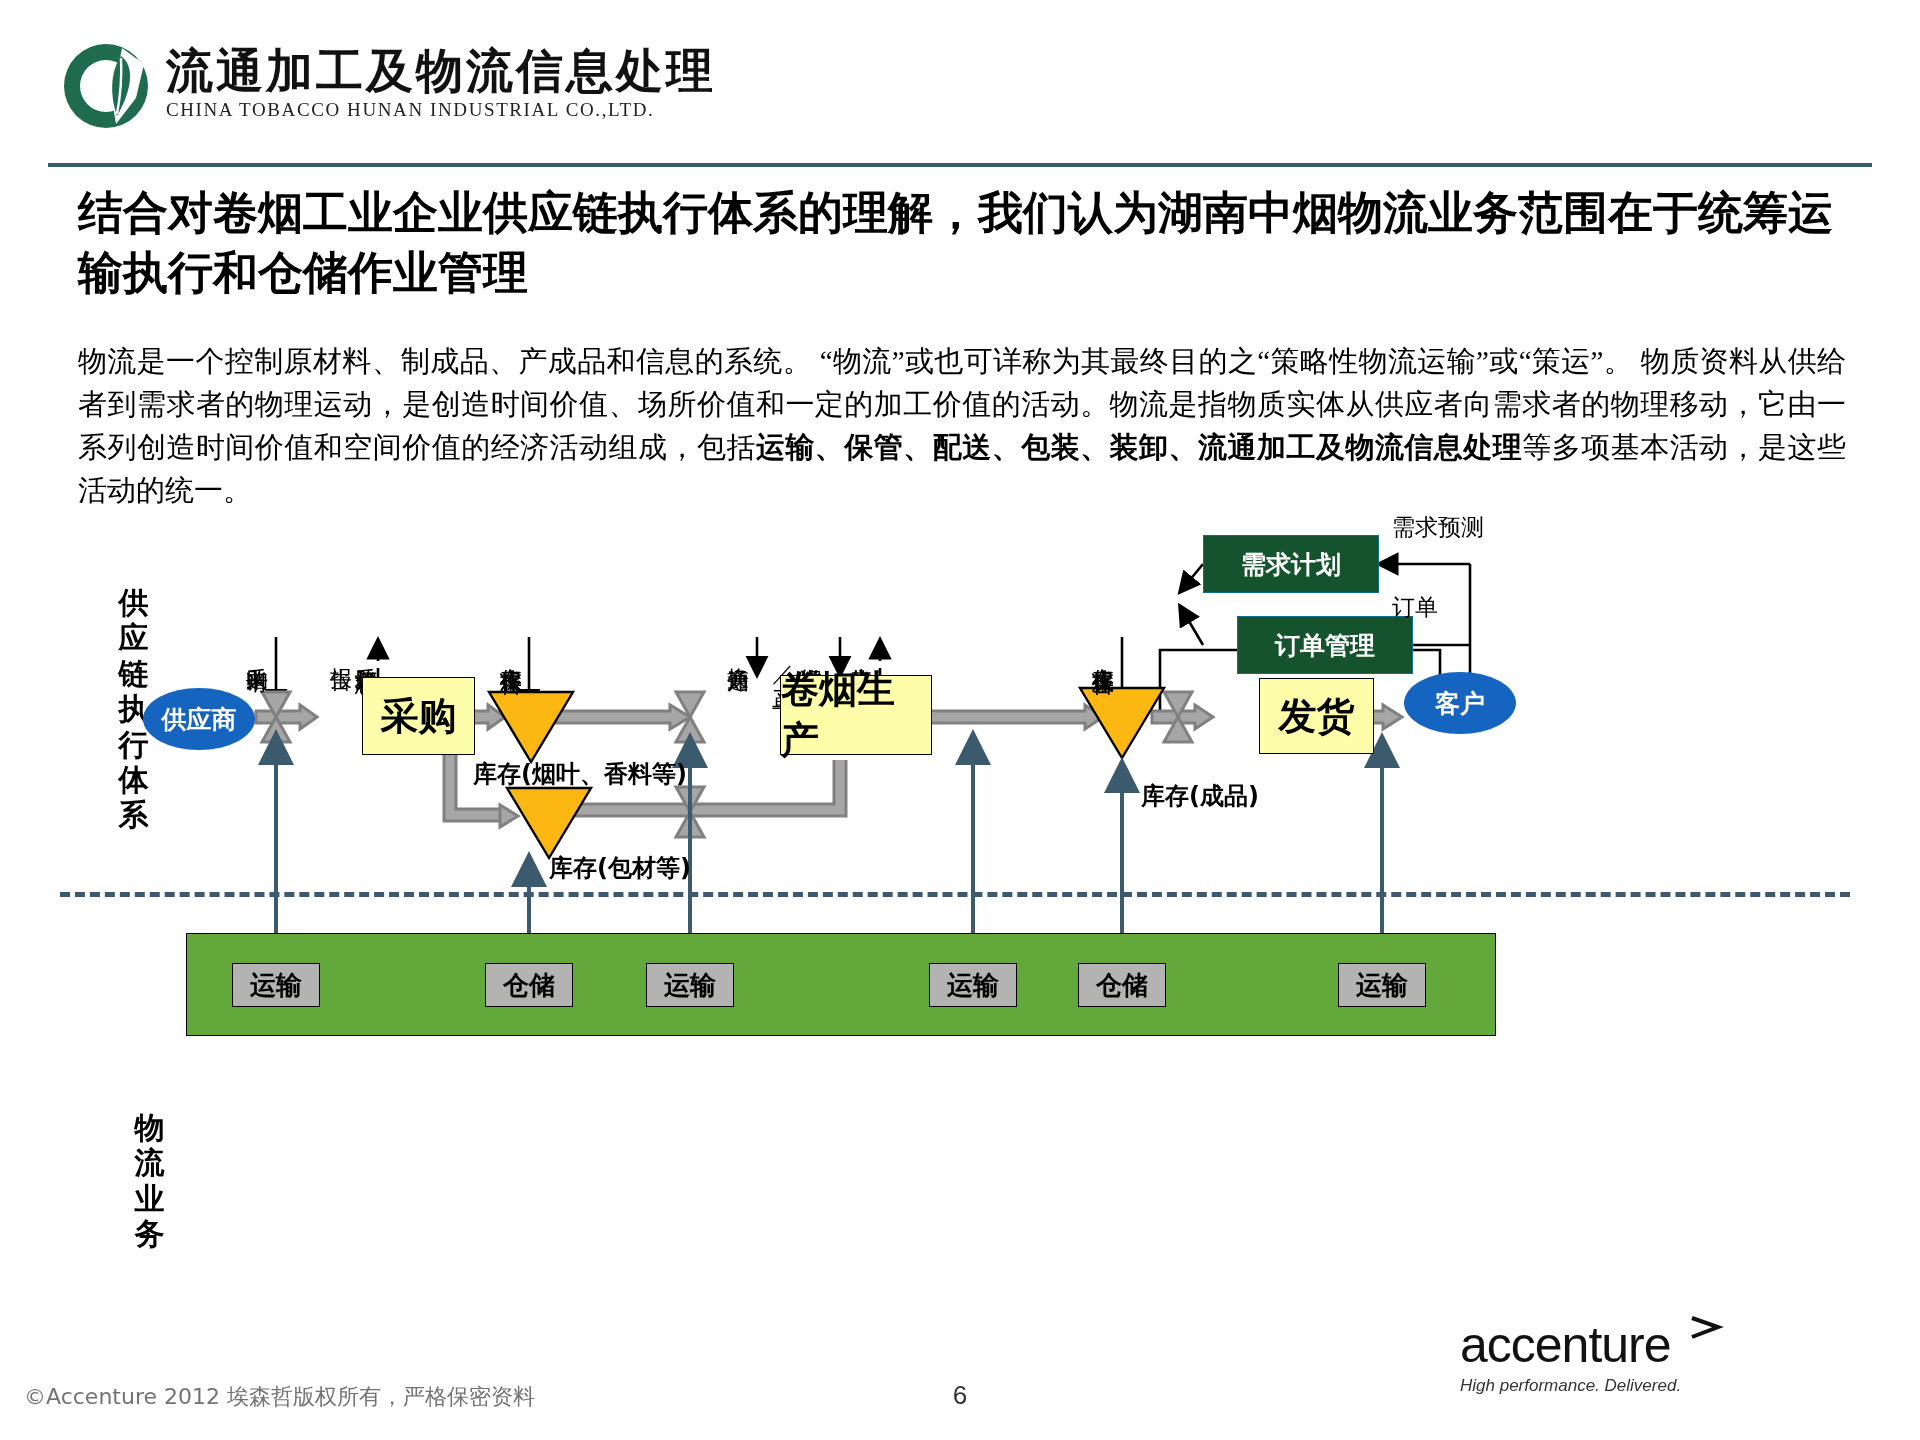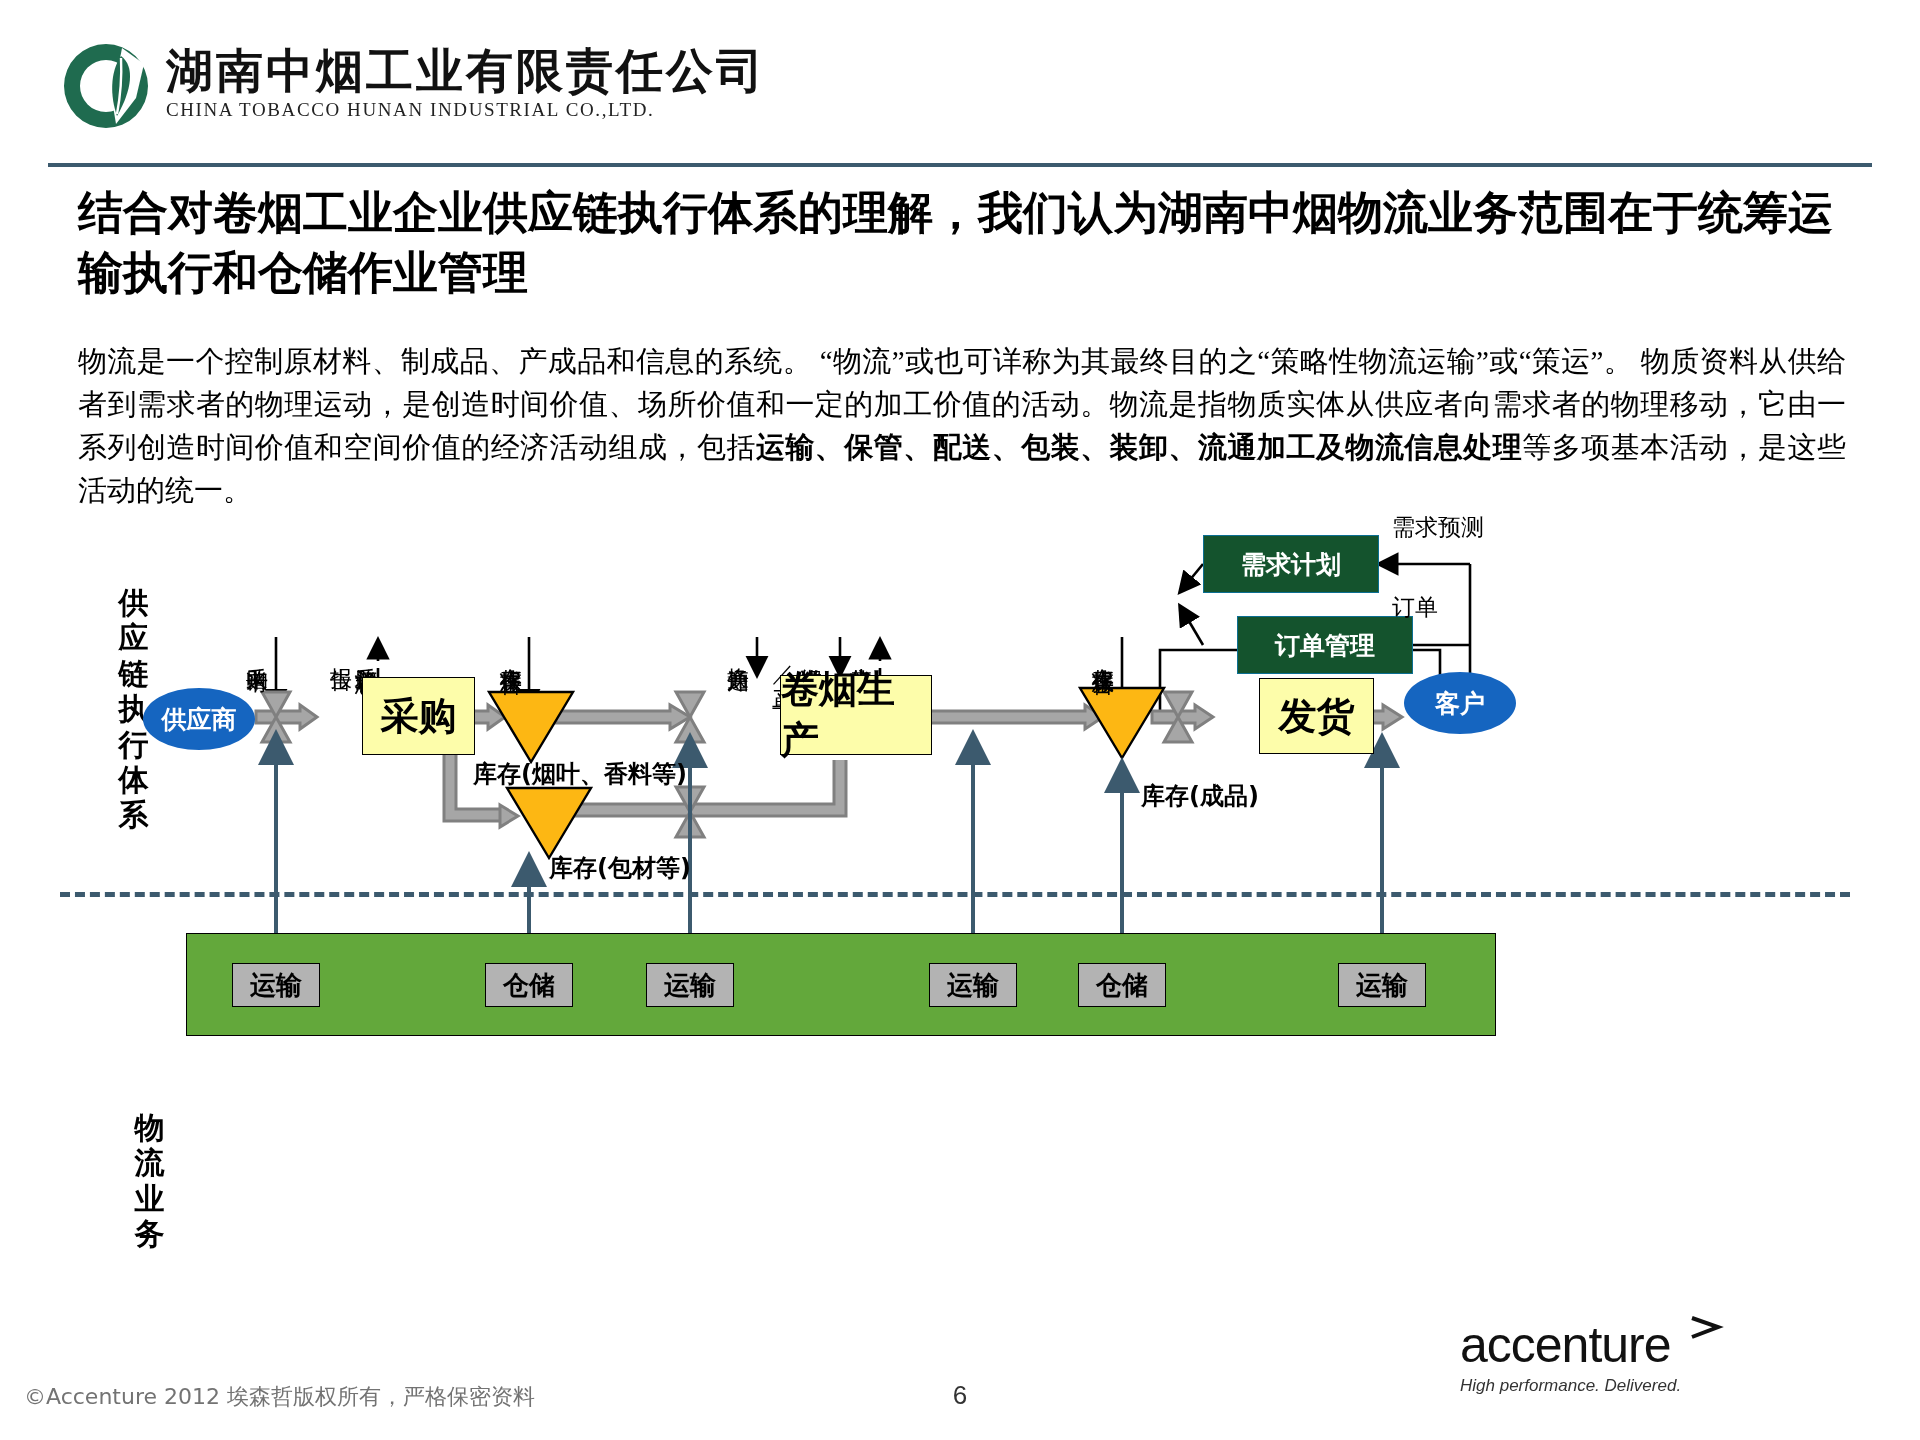--- a/index.html
+++ b/index.html
@@ -153,21 +153,21 @@
     <div id="logo-mark">
       <svg width="92" height="92" viewBox="0 0 92 92">
         <path d="M46 4 A42 42 0 1 0 46 88 A42 42 0 1 0 46 4 Z
                  M46 20 A26 26 0 1 1 46 72 A26 26 0 1 1 46 20 Z" fill="#1f6b4f" fill-rule="evenodd"></path>
         <path d="M62 8 L84 24 L76 58 L56 84 L52 60 Z" fill="#ffffff"></path>
         <path d="M61 16 C75 26 72 50 57 76 C50 56 50 32 61 16 Z" fill="#1f6b4f"></path>
         <path d="M61 18 C62 38 60 58 57 74" stroke="#ffffff" stroke-width="2.4" fill="none"></path>
       </svg>
     </div>
     <div id="logo-text">
-      <div id="logo-cn">湖南中烟工业有限责任公司</div>
+      <div id="logo-cn">流通加工及物流信息处理</div>
       <div id="logo-en">CHINA TOBACCO HUNAN INDUSTRIAL CO.,LTD.</div>
     </div>
   </div>
   <div id="header-rule"></div>
 </div>
 
 <div id="title">结合对卷烟工业企业供应链执行体系的理解，我们认为湖南中烟物流业务范围在于统筹运输执行和仓储作业管理</div>
 
 <div id="body-para"><span>物流是一个控制原材料、制成品、产成品和信息的系统。 “物流”或也可详称为其最终目的之“策略性物流运输”或“策运”。 物质资料从供给者到需求者的物理运动，是创造时间价值、场所价值和一定的加工价值的活动。物流是指物质实体从供应者向需求者的物理移动，它由一系列创造时间价值和空间价值的经济活动组成，包括</span><b>运输、保管、配送、包装、装卸、流通加工及物流信息处理</b><span>等多项基本活动，是这些活动的统一。</span></div>
 

